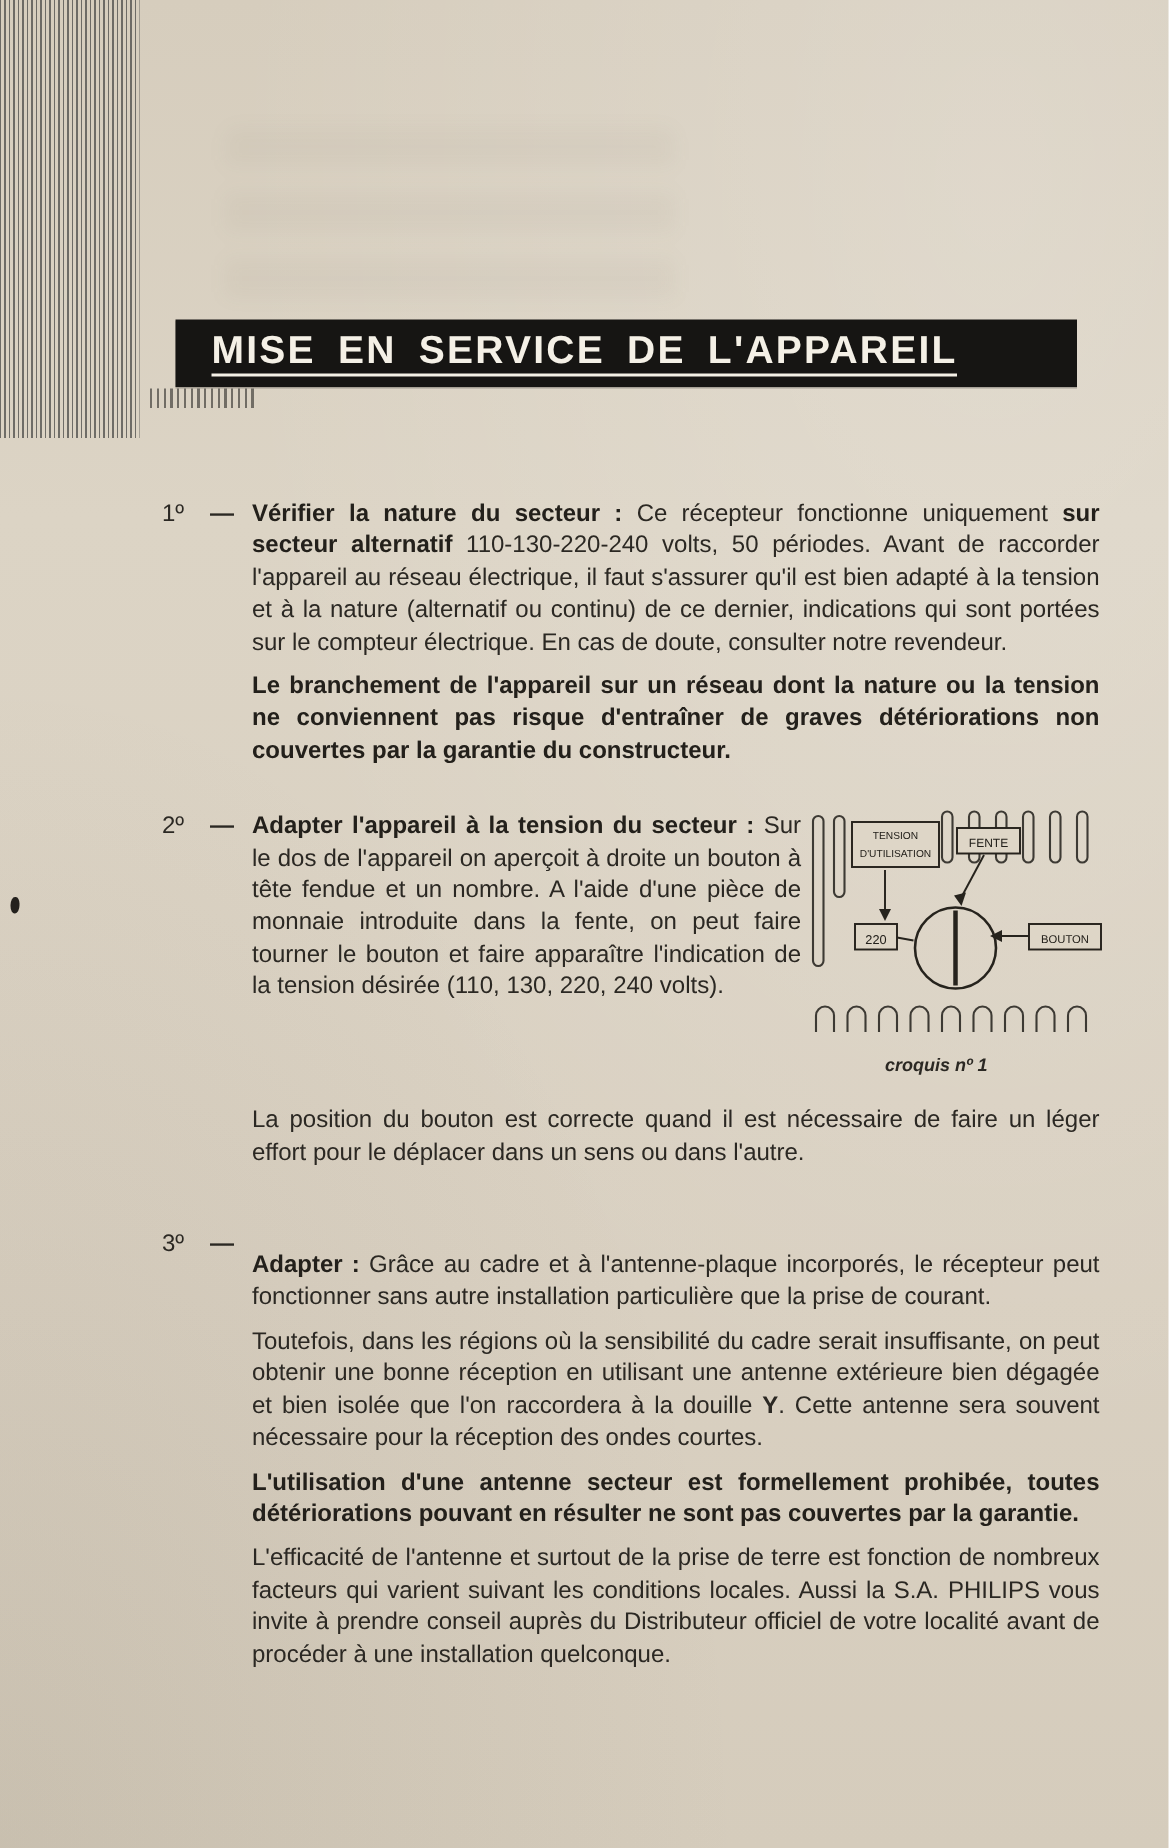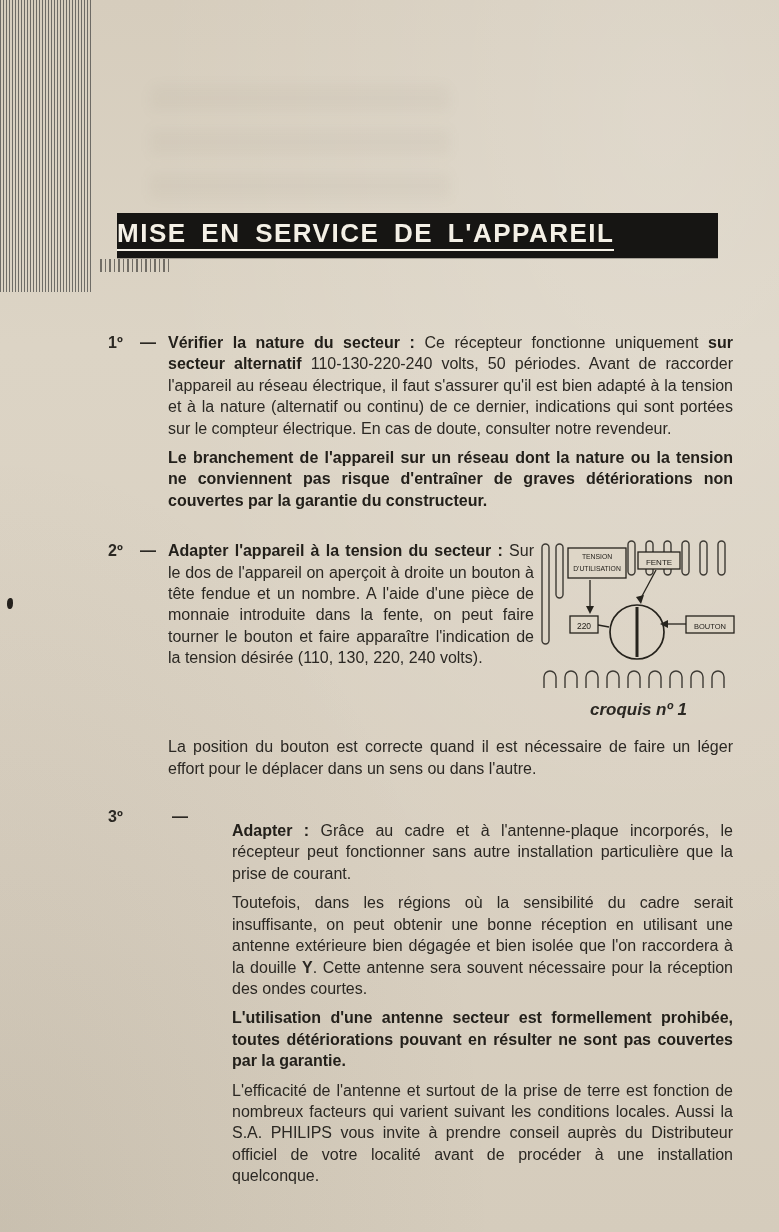--- a/index.html
+++ b/index.html
@@ -19,57 +19,57 @@
   }
   .ghost{
     position:absolute;left:150px;top:85px;width:300px;height:130px;
     background:
       repeating-linear-gradient(180deg, rgba(120,110,95,.10) 0 26px, rgba(0,0,0,0) 26px 44px);
     filter:blur(6px);opacity:.5;border-radius:8px;
   }
   .title-bar{
     position:absolute;left:117px;top:213px;width:601px;height:45px;
     background:#161513;display:flex;align-items:center;
-    box-sizing:border-box;
+    padding-left:24px;box-sizing:border-box;
     box-shadow:0 1px 0 rgba(0,0,0,.25);
   }
   .title-text{
     color:#f4f0e6;font-weight:bold;font-size:26px;letter-spacing:1.5px;word-spacing:6px;
     border-bottom:2px solid #f4f0e6;padding-bottom:3px;line-height:1;white-space:nowrap;
   }
   .ticks{
     position:absolute;left:100px;top:259px;width:72px;height:13px;
     background:repeating-linear-gradient(90deg,#57544e 0 1.5px,rgba(0,0,0,0) 1.5px 4.5px);
     opacity:.8;
   }
   .ink-speck{
     position:absolute;left:7px;top:598px;width:6px;height:11px;background:#24211d;border-radius:50% 40% 50% 45%;
   }
   .content{
     position:absolute;left:108px;top:332px;width:625px;
     font-size:16px;line-height:21.4px;text-align:justify;
   }
   .section{display:flex;}
-  .sec-num{width:32px;flex:none;font-weight:bold;}
+  .sec-num{width:32px;flex:none;font-weight:normal;}
   .sec-dash{width:28px;flex:none;font-weight:bold;}
   .sec-body{flex:1;min-width:0;}
   p{margin:0;}
   .b{font-weight:bold;color:#23201b;}
   .mt8{margin-top:8px;}
   .mt14{margin-top:14px;}
   .mt16{margin-top:16px;}
   .sec2{margin-top:29px;justify-content:center;}
-  .sec3{margin-top:27px;gap:32px;}
+  .sec3{margin-top:40px;}
   .s2-top{position:relative;min-height:182px;}
   .narrow{width:366px;}
   .diagram{
     position:absolute;left:372px;top:0;width:200px;
   }
   .diagram-caption{
-    font-weight:bold;font-style:italic;font-size:17px;margin:3px 0 0 50px;text-align:left;
+    font-weight:bold;font-style:italic;font-size:12px;margin:3px 0 0 50px;text-align:left;
   }
   .antenna-glyph{font-weight:bold;}
   .ground-glyph{font-weight:bold;font-size:17px;}
   svg text{font-family:"Liberation Sans",sans-serif;fill:#23201b;}
 </style>
 </head>
 <body>
 
 <div class="stripes-top-left"></div>
 <div class="ghost"></div>

